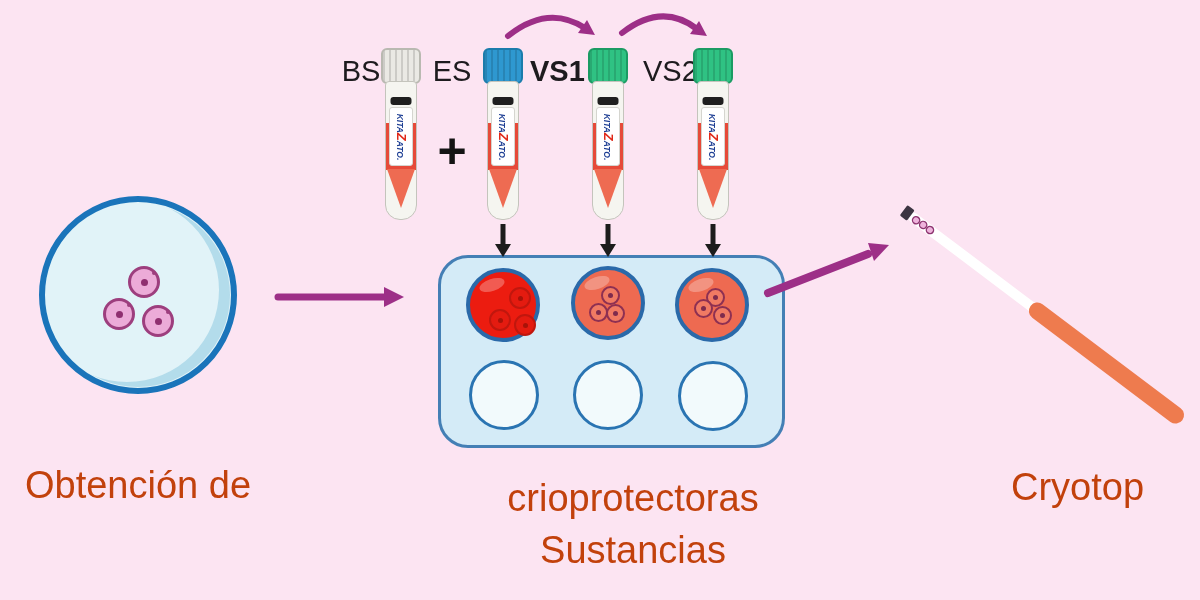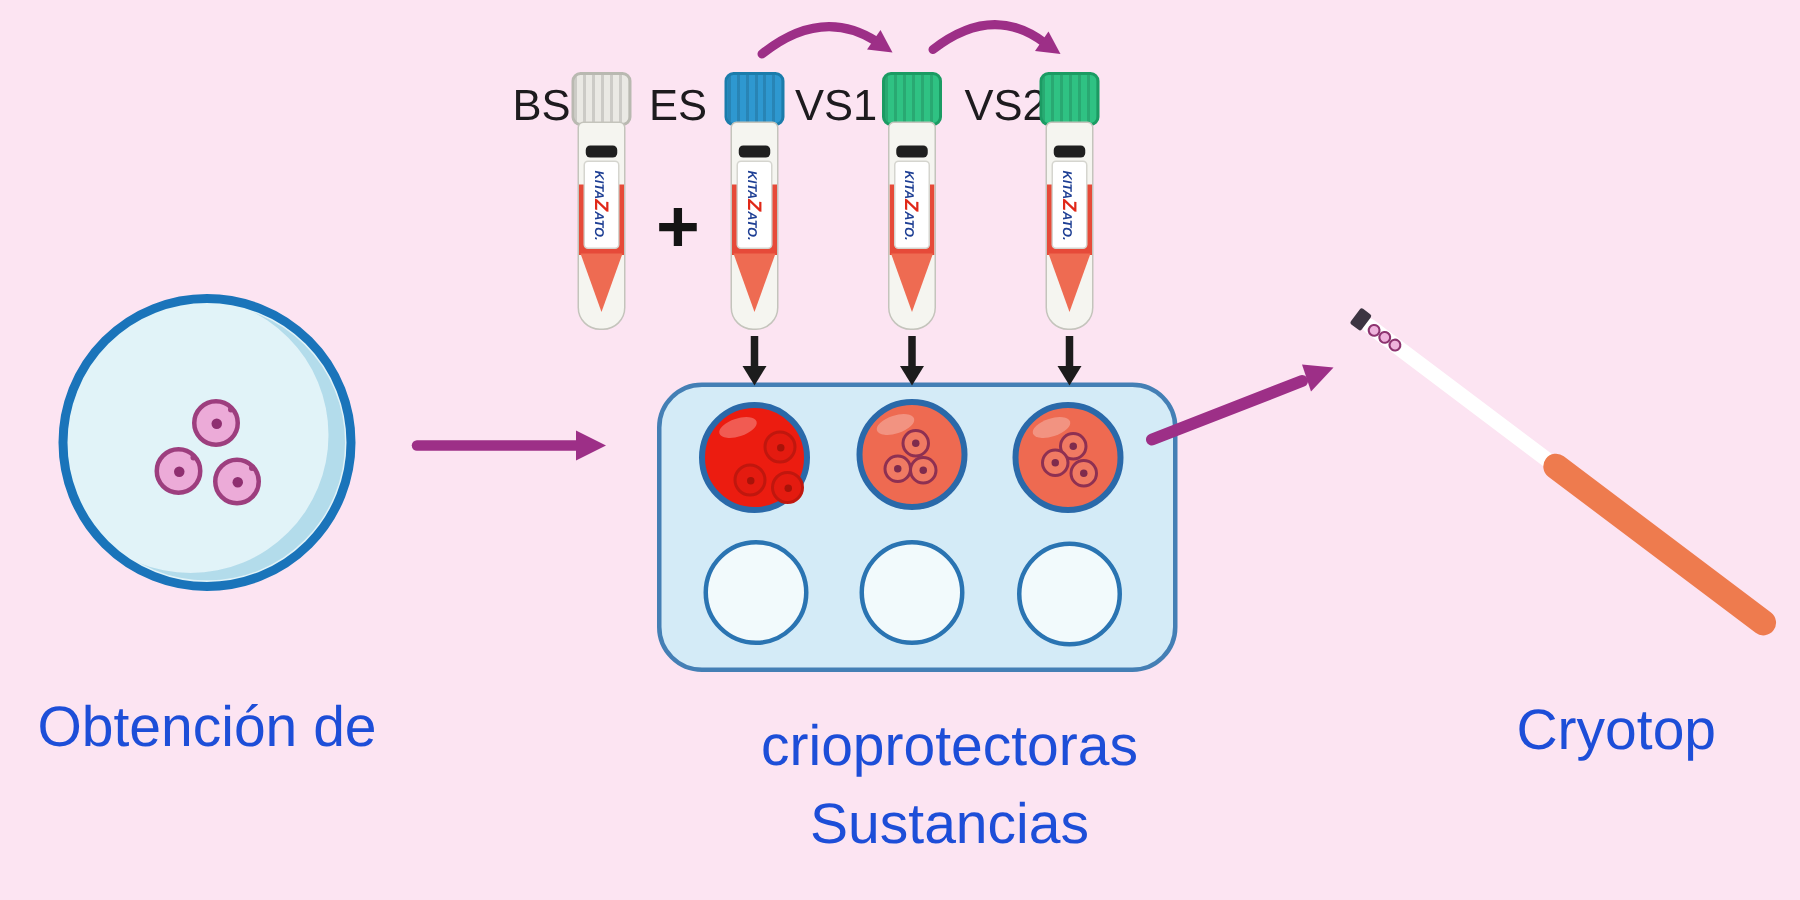--- a/index.html
+++ b/index.html
@@ -97,40 +97,40 @@
   }
   .well.empty{width:70px;height:70px;border:3.5px solid #2a74b2;background:#f2fafc;}
   .wegg{position:absolute;border-radius:50%;box-sizing:border-box;z-index:3;}
   .wegg.dark{width:22px;height:22px;background:#e41b10;border:2px solid #c0170e;}
   .wegg.dark::after{content:"";position:absolute;left:50%;top:50%;width:5px;height:5px;margin:-2.5px 0 0 -2.5px;border-radius:50%;background:#a81309;}
   .wegg.lite{width:19px;height:19px;background:#f07a63;border:2px solid #8e3052;}
   .wegg.lite::after{content:"";position:absolute;left:50%;top:50%;width:5px;height:5px;margin:-2.5px 0 0 -2.5px;border-radius:50%;background:#7e2b4d;}
 
   
   .caption{
-    color:#1d4ed8;font-size:38px;line-height:52px;text-align:center;
+    color:#c2410c;font-size:38px;line-height:52px;text-align:center;
   }
   .cap-dish{left:0;top:459px;width:276px;}
   .cap-tray{left:428px;top:472px;width:410px;}
   .cap-cryo{left:975px;top:461px;width:205px;}
 
   svg.overlay{position:absolute;left:0;top:0;z-index:6;pointer-events:none;}
 </style>
 </head>
 <body>
 
 <div class="abs dish">
   <div class="egg e1"></div>
   <div class="egg e2"></div>
   <div class="egg e3"></div>
 </div>
 
 <span class="abs tube-tag" style="left:336px;">BS</span>
 <span class="abs tube-tag" style="left:427px;">ES</span>
-<span class="abs tube-tag" style="left:530px;">VS1</span>
+<span class="abs tube-tag" style="left:530px;font-weight:bold;">VS1</span>
 <span class="abs tube-tag" style="left:643px;">VS2</span>
 <span class="abs plus">+</span>
 
 <div class="abs tube" style="left:380px;">
   <div class="cap"></div>
   <div class="tbody">
     <div class="band"></div>
     <div class="liquid"></div>
     <div class="liquid-v"></div>
     <div class="tlabel">

